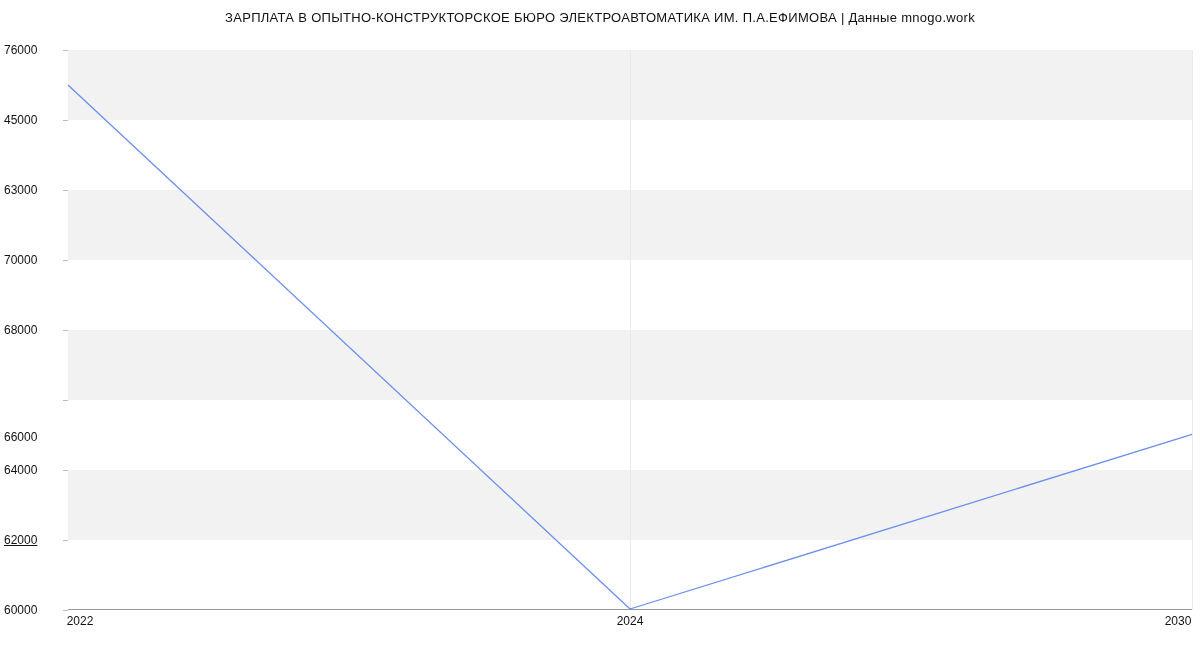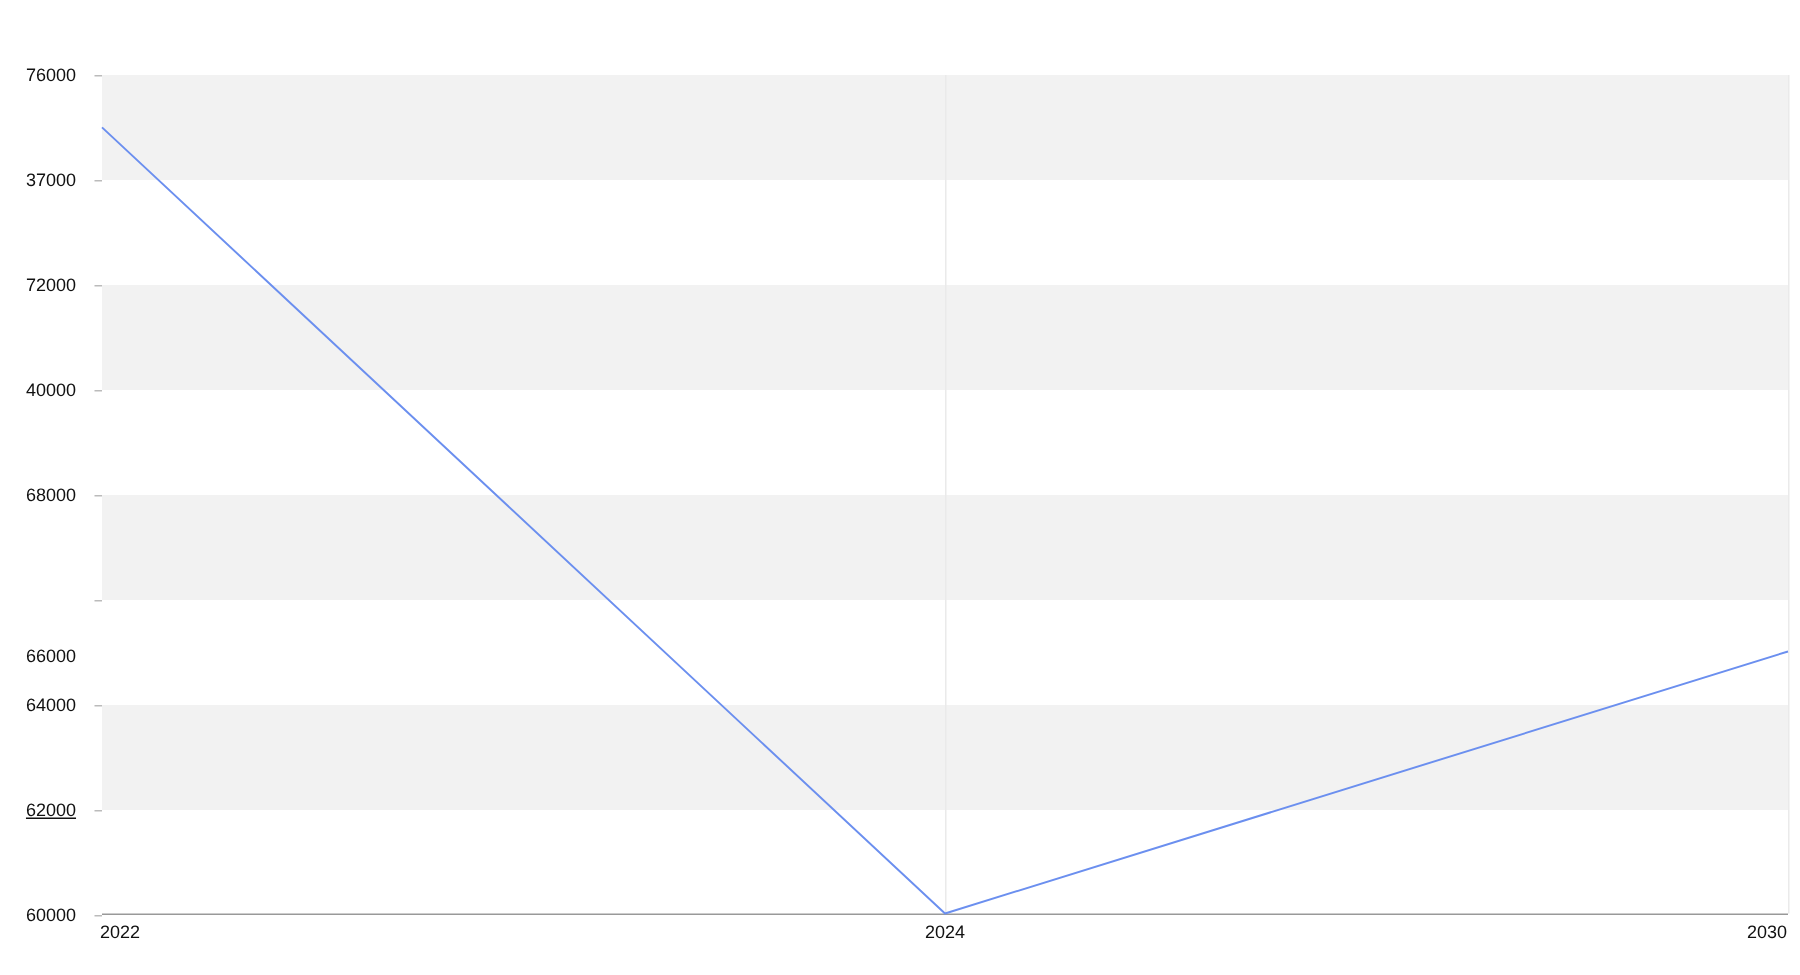--- a/index.html
+++ b/index.html
@@ -51,21 +51,21 @@
     border-left: 1px solid #eaeaea;
   }
   .y-tick-label, .x-tick-label {
     position: absolute;
     font-size: 12px;
     color: #111;
   }
   .y-tick-label {
     right: 1136px; 
     transform: translateY(-50%);
-    text-align: center;
+    text-align: left;
     width: 60px;
   }
   .x-tick-label {
     top: 614px;
     transform: translateX(-50%);
   }
   .y-tick-mark {
     position: absolute;
     width: 5px;
     height: 0;
@@ -84,37 +84,38 @@
     stroke: #6b8fef;
     stroke-width: 1.3;
     stroke-linejoin: round;
   }
 </style>
 </head>
 <body>
 
 <div class="chart-wrap">
 
+  <div class="title">ЗАРПЛАТА В ОПЫТНО-КОНСТРУКТОРСКОЕ БЮРО ЭЛЕКТРОАВТОМАТИКА ИМ. П.А.ЕФИМОВА | Данные mnogo.work</div>
 
   <div id="y-ticks">
       <div class="y-tick-label" style="top: 610px;">60000</div>
       <div class="y-tick-mark" style="top: 610px;"></div>
       <div class="y-tick-label" style="top: 540px; text-decoration: underline;">62000</div>
       <div class="y-tick-mark" style="top: 540px;"></div>
       <div class="y-tick-label" style="top: 470px;">64000</div>
       <div class="y-tick-mark" style="top: 470px;"></div>
       <div class="y-tick-label" style="top: 400px; margin-top: 37px;">66000</div>
       <div class="y-tick-mark" style="top: 400px;"></div>
       <div class="y-tick-label" style="top: 330px;">68000</div>
       <div class="y-tick-mark" style="top: 330px;"></div>
-      <div class="y-tick-label" style="top: 260px;">40000</div>
+      <div class="y-tick-label" style="top: 260px;">70000</div>
       <div class="y-tick-mark" style="top: 260px;"></div>
-      <div class="y-tick-label" style="top: 190px;">72000</div>
+      <div class="y-tick-label" style="top: 190px;">63000</div>
       <div class="y-tick-mark" style="top: 190px;"></div>
-      <div class="y-tick-label" style="top: 120px;">37000</div>
+      <div class="y-tick-label" style="top: 120px;">45000</div>
       <div class="y-tick-mark" style="top: 120px;"></div>
       <div class="y-tick-label" style="top: 50px;">76000</div>
       <div class="y-tick-mark" style="top: 50px;"></div>
     </div>
 
   <div id="x-ticks">
       <div class="x-tick-label" style="left: 80px;">2022</div>
       <div class="x-tick-label" style="left: 630px;">2024</div>
       <div class="x-tick-label" style="left: 1178px;">2030</div>
     </div>

